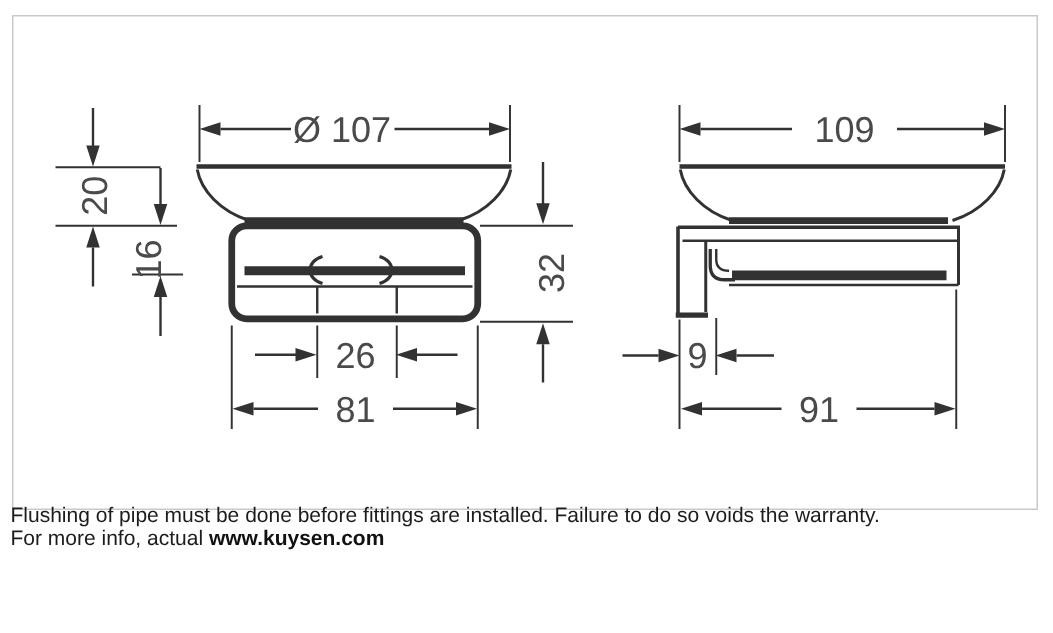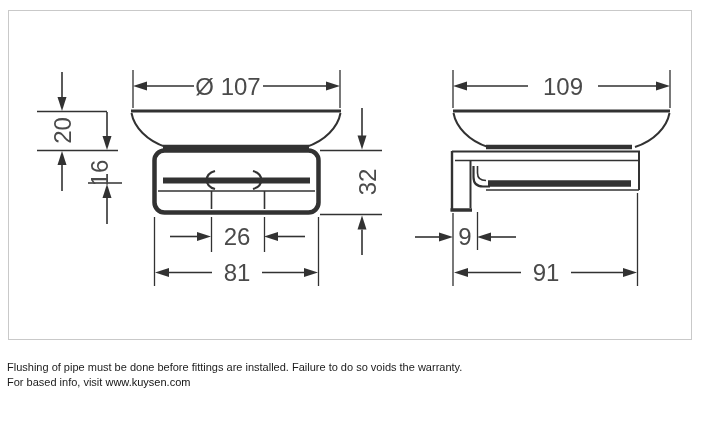--- a/index.html
+++ b/index.html
@@ -2,22 +2,22 @@
 <html><head>
 <meta charset="utf-8">
 <style>
   html,body{margin:0;padding:0;background:#ffffff;}
   body{width:702px;height:422px;overflow:hidden;font-family:"Liberation Sans",sans-serif;}
   .sheet{position:relative;width:702px;height:422px;background:#fff;}
   svg{position:absolute;top:0;left:0;display:block;}
   svg .ln{stroke:#323232;fill:none;}
   svg .ah{fill:#323232;stroke:none;}
   svg text{font-family:"Liberation Sans",sans-serif;font-size:24px;fill:#4a4a4a;font-weight:400;}
-  .notes{position:absolute;left:7px;top:360px;width:690px;font-size:11px;line-height:15.3px;color:#1c1c1c;}
-  .notes .site{font-weight:normal;color:#111;}
+  .notes{position:absolute;left:7px;top:336px;width:690px;font-size:14px;line-height:15.3px;color:#1c1c1c;}
+  .notes .site{font-weight:bold;color:#111;}
 </style>
 </head>
 <body>
 
 <div class="sheet">
 
   <svg width="702" height="344" viewBox="0 0 702 344">
 
     <rect x="8.5" y="10.5" width="683" height="329" fill="#ffffff" stroke="#c9c9c9" stroke-width="1"></rect>
 
@@ -132,16 +132,16 @@
       <polygon class="ah" points="454,272.5 468,268 468,277"></polygon>
       <path class="ln" d="M468 272.5 H521" stroke-width="1.6"></path>
       <path class="ln" d="M571 272.5 H623" stroke-width="1.6"></path>
       <polygon class="ah" points="637,272.5 623,268 623,277"></polygon>
       <text x="546" y="281" text-anchor="middle">91</text>
     </g>
   </svg>
 
   <div class="notes">
     <div>Flushing of pipe must be done before fittings are installed. Failure to do so voids the warranty.</div>
-    <div><span>For based info, visit </span><span class="site">www.kuysen.com</span></div>
+    <div><span>For more info, actual </span><span class="site">www.kuysen.com</span></div>
   </div>
 
 </div>
 
 </body></html>

